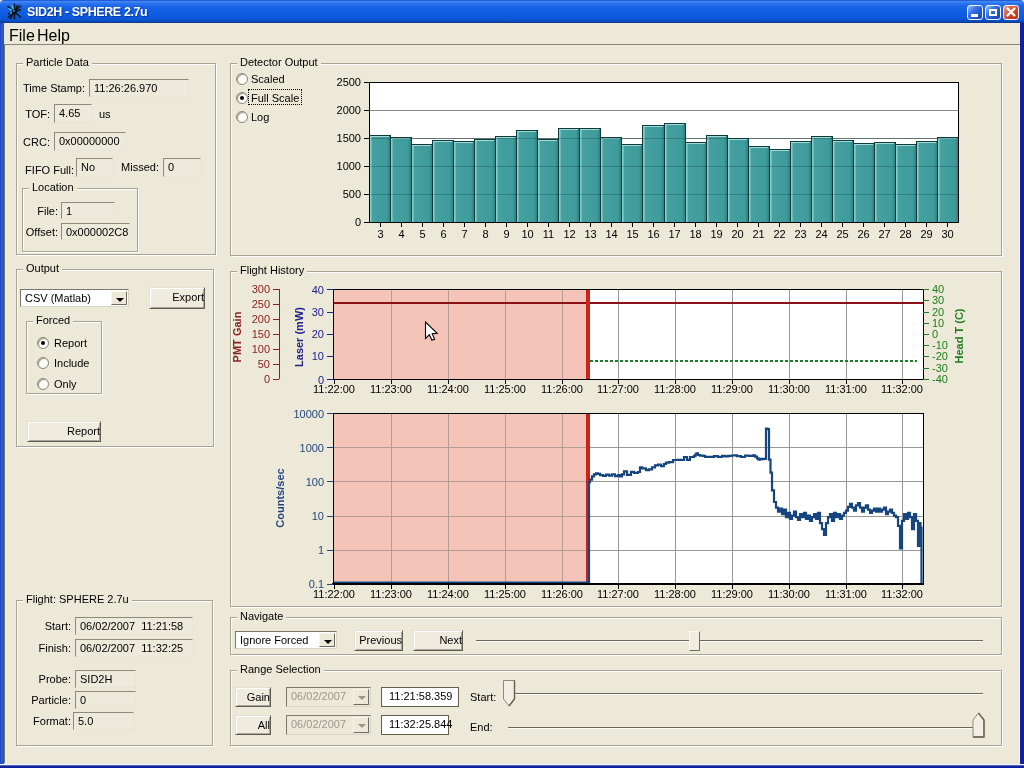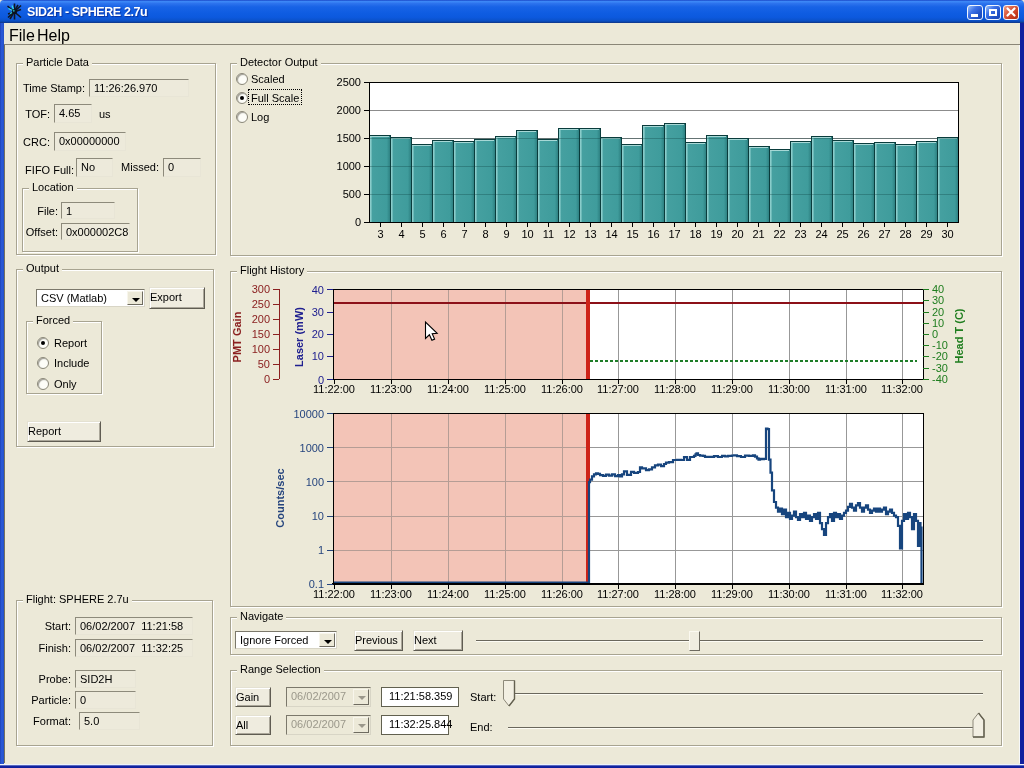--- a/index.html
+++ b/index.html
@@ -21,21 +21,21 @@
 .menuitem{top:27px;font-size:16px}
 
 .grp{position:absolute;border:1px solid #A8A491;box-shadow:1px 1px 0 #FFFFFF,inset 1px 1px 0 #FFFFFF}
 .glabel{position:absolute;top:-8px;left:6px;background:#ECE9D8;padding:0 3px;font-size:11px;white-space:nowrap}
 
 .fld{position:absolute;background:#EDEADB;border:1px solid;border-color:#8D8A7B #E8E5D6 #E8E5D6 #8D8A7B;padding:2px 0 0 4px;font-size:11px;white-space:pre;overflow:hidden}
 .wfld{position:absolute;background:#fff;border:1px solid #61604F;padding:2px 0 0 7px;font-size:11px;white-space:pre}
 .lbl{position:absolute;font-size:11px;white-space:pre}
 .rlbl{position:absolute;font-size:11px;text-align:right;white-space:pre}
 
-.btn{position:absolute;background:#EFECDF;border:1px solid;border-color:#E4E1D2 #5F5C52 #5F5C52 #E4E1D2;box-shadow:inset 1px 1px 0 #FFFFFF,inset -1px -1px 0 #ABA79A;text-align:left;font-size:11px;padding-top:3px}
+.btn{position:absolute;background:#EFECDF;border:1px solid;border-color:#E4E1D2 #5F5C52 #5F5C52 #E4E1D2;box-shadow:inset 1px 1px 0 #FFFFFF,inset -1px -1px 0 #ABA79A;text-align:right;font-size:11px;padding-top:3px}
 
 .combo{position:absolute;background:#fff;border:1px solid;border-color:#7B786B #D8D5C6 #D8D5C6 #7B786B;font-size:11px}
 .combo .ctext{position:absolute;left:4px;top:2px;white-space:pre}
 .cbtn{position:absolute;right:1px;top:1px;bottom:1px;width:16px;background:#ECE9D8;border:1px solid;border-color:#F8F6EC #6E6B60 #6E6B60 #F8F6EC}
 .arr{position:absolute;left:4px;top:6px;width:0;height:0;border-left:4px solid transparent;border-right:4px solid transparent;border-top:4px solid #000}
 .combo.dis{background:#ECE9D8}
 .combo.dis .ctext{color:#9B988B}
 .combo.dis .arr{border-top-color:#9B988B}
 
 .radio{position:absolute;width:12px;height:12px;border-radius:50%;background:#FDFDF8;border:1px solid #8A8778;box-shadow:inset 1px 1px 1px rgba(96,93,82,0.6)}
@@ -105,21 +105,21 @@
     <span class="glabel">Location</span>
   </div>
 <div class="rlbl" style="left:10px;top:205px;width:48px">File:</div>
 <div class="fld" style="left:61px;top:202px;width:54px;height:17px">1</div>
 <div class="rlbl" style="left:10px;top:226px;width:48px">Offset:</div>
 <div class="fld" style="left:61px;top:223px;width:69px;height:17px">0x000002C8</div>
 
 <div class="grp" style="left:16px;top:269px;width:198px;height:178px">
     <span class="glabel">Output</span>
   </div>
-<div class="combo" style="left:36px;top:289px;width:109px;height:18px">
+<div class="combo" style="left:20px;top:289px;width:109px;height:18px">
     <span class="ctext">CSV (Matlab)</span>
     <span class="cbtn">
       <span class="arr"></span>
     </span>
   </div>
 <div class="btn" style="left:149px;top:287px;width:56px;height:22px">Export</div>
 <div class="grp" style="left:26px;top:321px;width:76px;height:73px">
     <span class="glabel">Forced</span>
   </div>
 <div class="radio sel" style="left:37px;top:337px"></div>
@@ -135,21 +135,21 @@
   </div>
 <div class="rlbl" style="left:16px;top:620px;width:55px">Start:</div>
 <div class="fld" style="left:75px;top:617px;width:118px;height:18px">06/02/2007  11:21:58</div>
 <div class="rlbl" style="left:16px;top:642px;width:55px">Finish:</div>
 <div class="fld" style="left:75px;top:639px;width:118px;height:18px">06/02/2007  11:32:25</div>
 <div class="rlbl" style="left:16px;top:673px;width:55px">Probe:</div>
 <div class="fld" style="left:75px;top:670px;width:61px;height:18px">SID2H</div>
 <div class="rlbl" style="left:16px;top:694px;width:55px">Particle:</div>
 <div class="fld" style="left:75px;top:691px;width:61px;height:18px">0</div>
 <div class="rlbl" style="left:16px;top:715px;width:55px">Format:</div>
-<div class="fld" style="left:79px;top:712px;width:61px;height:18px">5.0</div>
+<div class="fld" style="left:73px;top:712px;width:61px;height:18px">5.0</div>
 
 <div class="grp" style="left:230px;top:63px;width:772px;height:193px">
     <span class="glabel">Detector Output</span>
   </div>
 <div class="radio" style="left:236px;top:73px"></div>
 <div class="lbl" style="left:251px;top:73px">Scaled</div>
 <div class="radio sel" style="left:236px;top:92px"></div>
 <div class="lbl" style="left:251px;top:92px">Full Scale</div>
 <div class="focusbox" style="left:248px;top:89px;width:54px;height:16px"></div>
 <div class="radio" style="left:236px;top:111px"></div>

